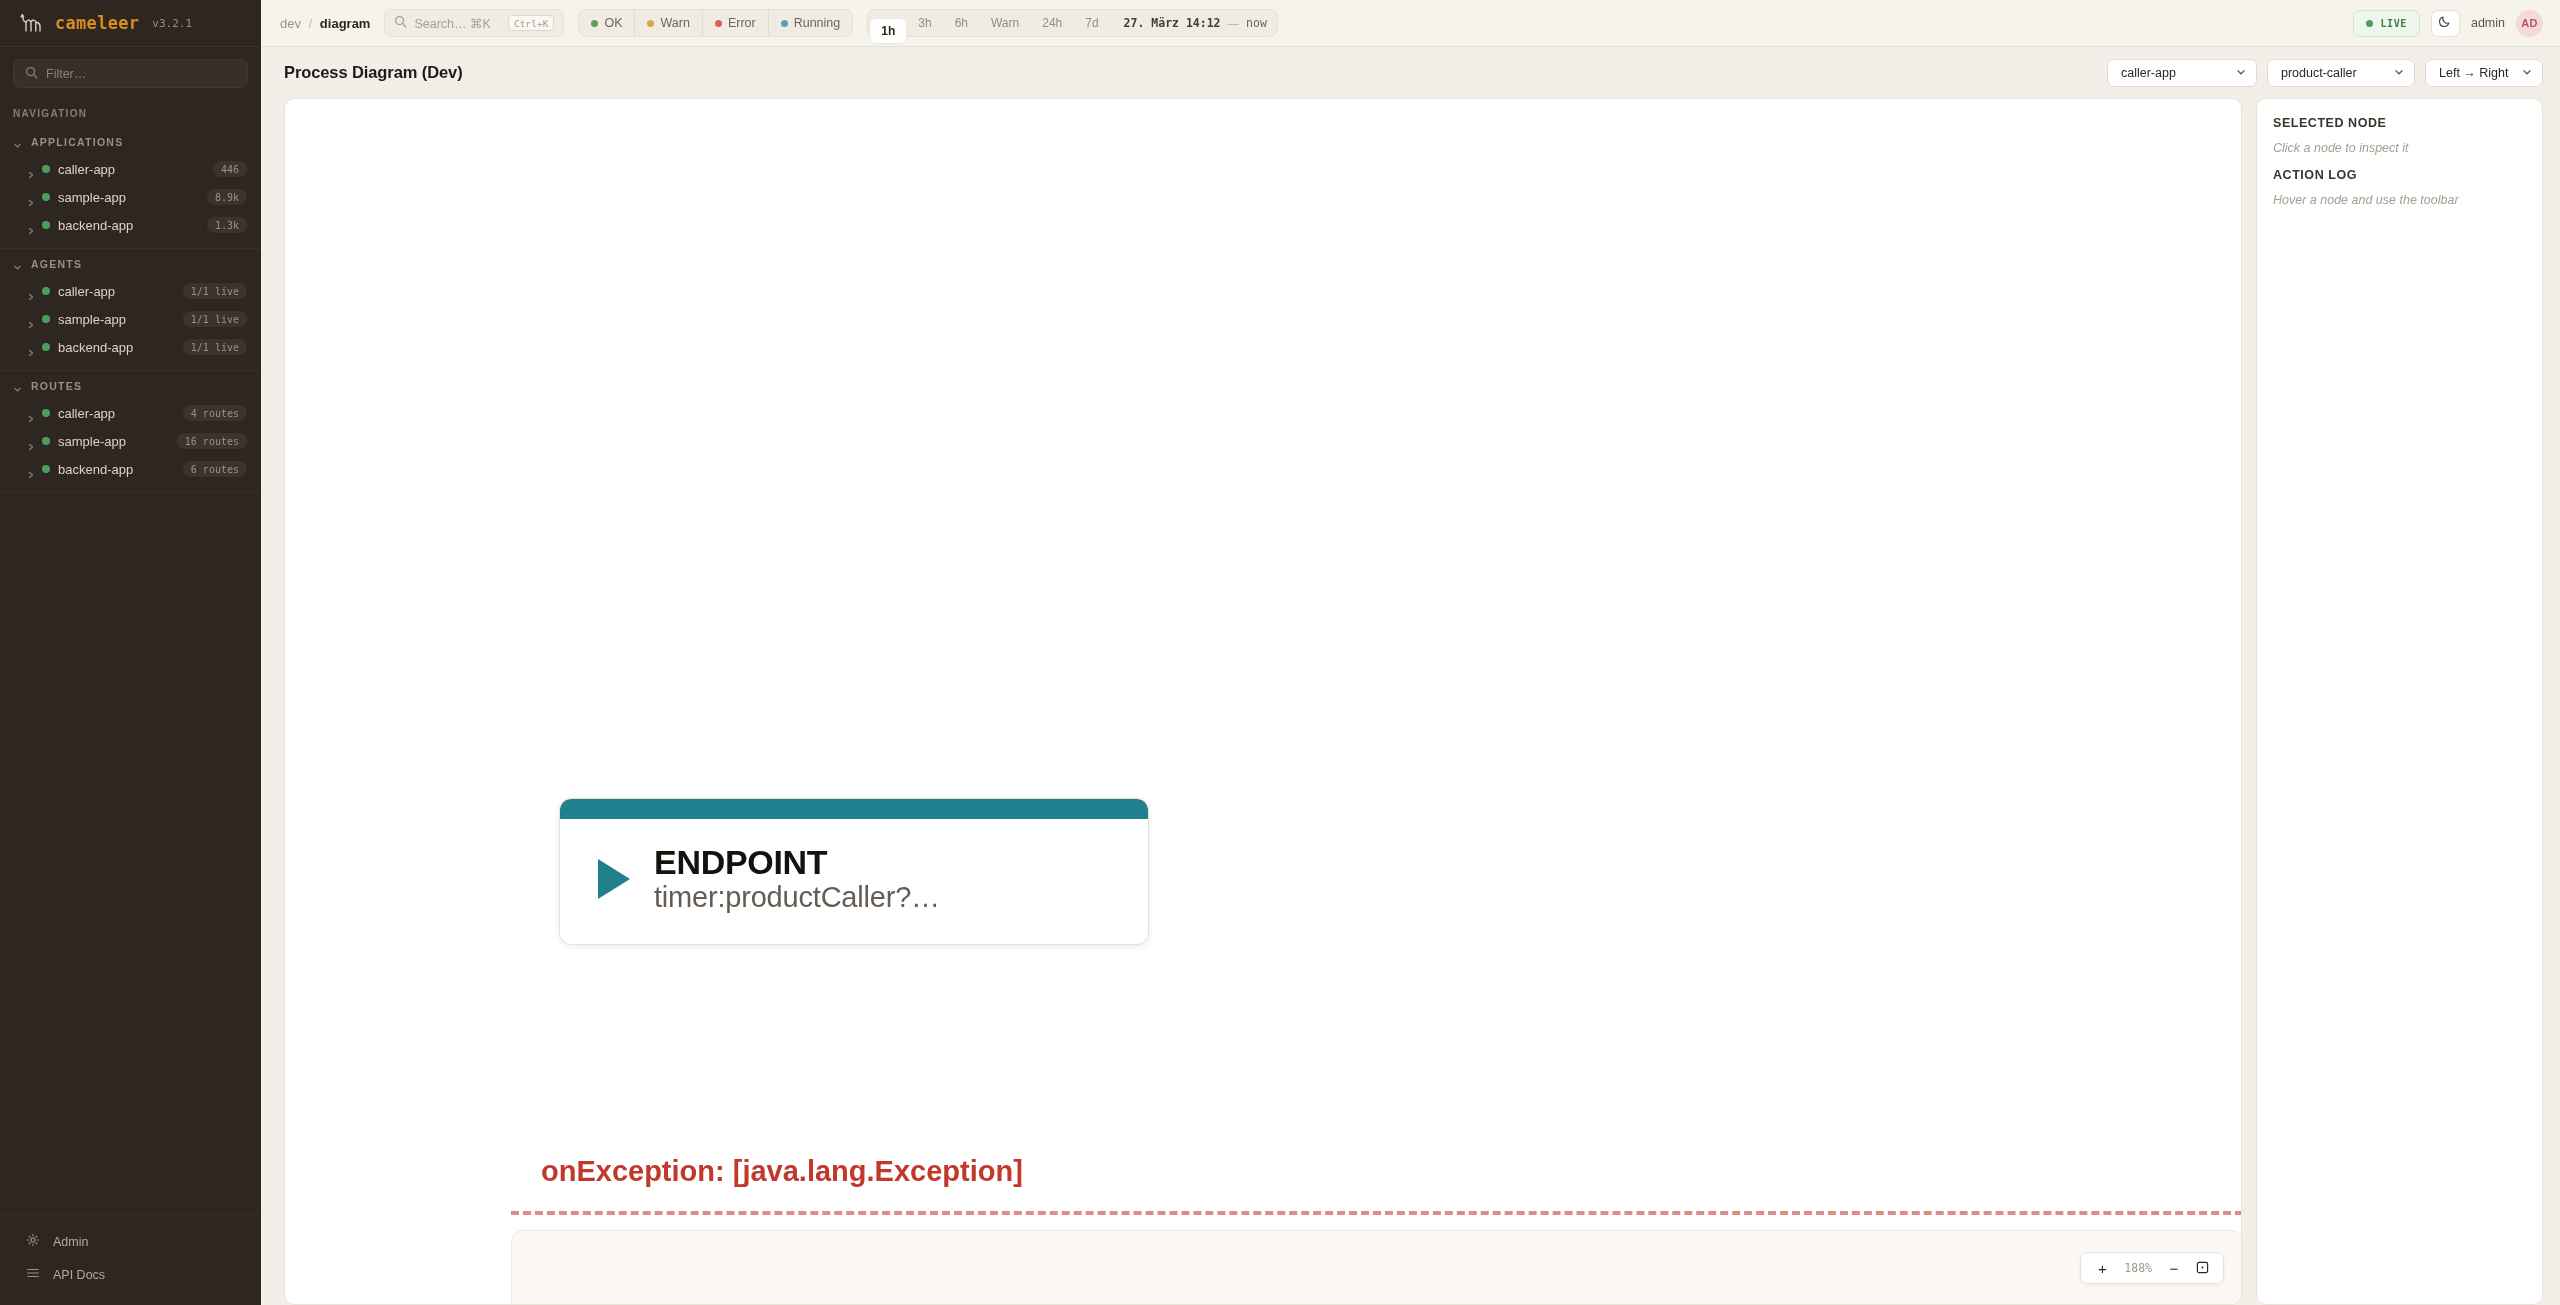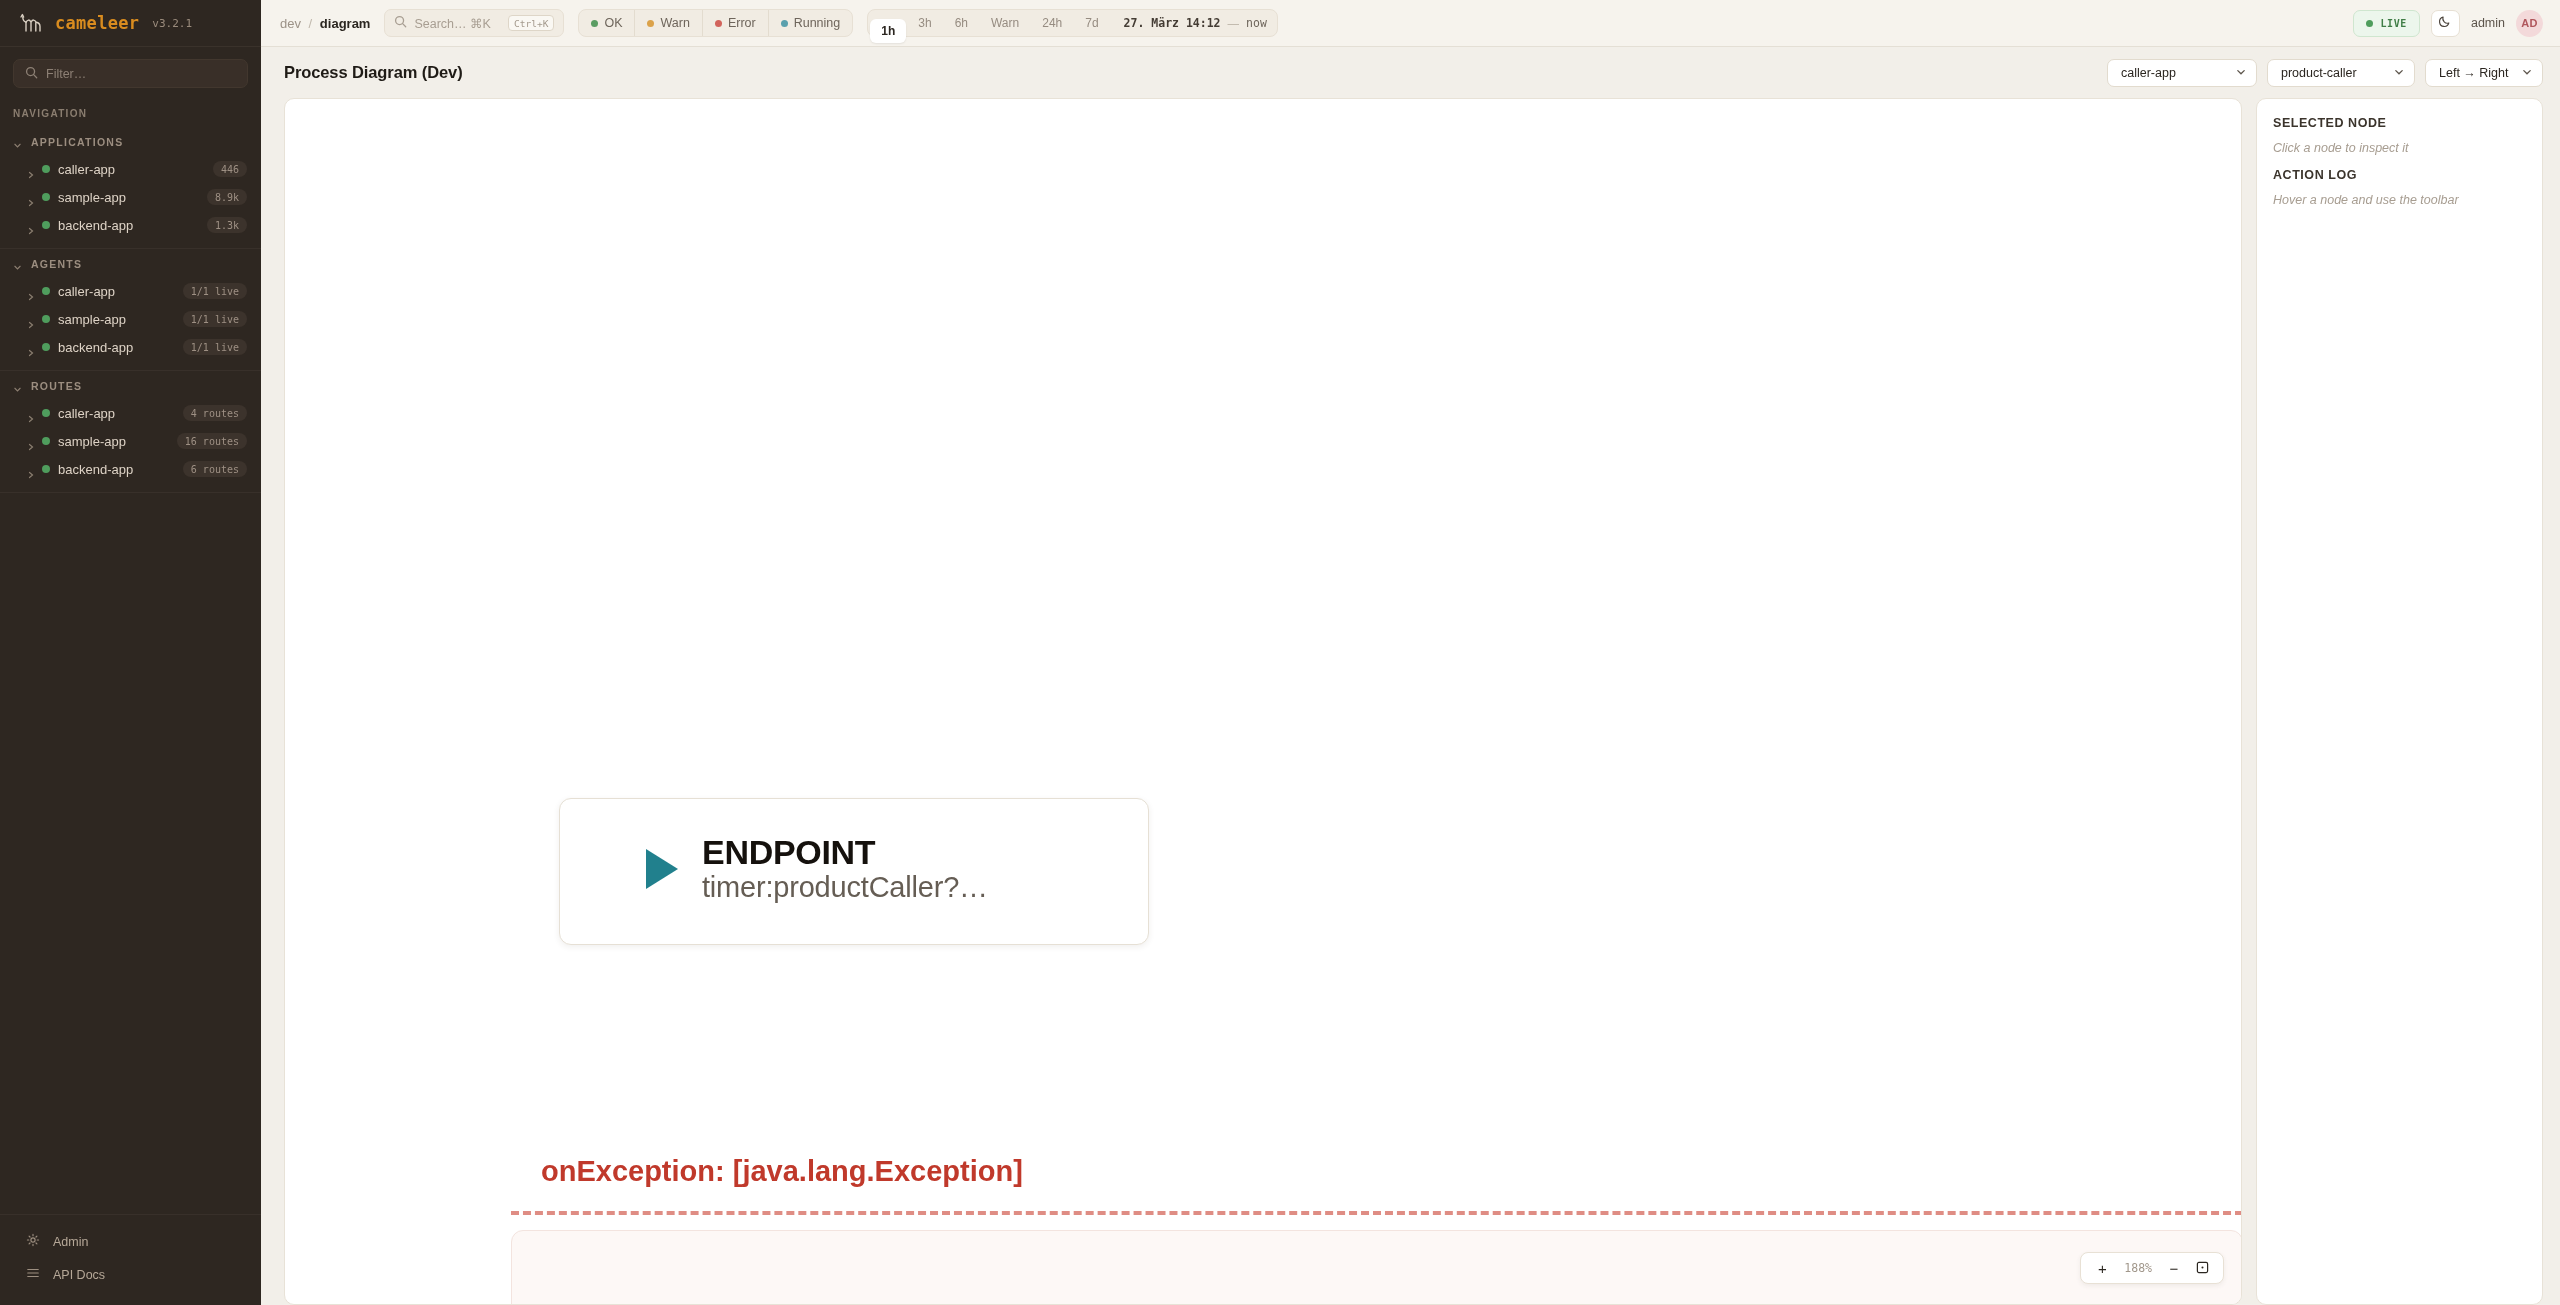--- a/index.html
+++ b/index.html
@@ -161,21 +161,21 @@
   
   .content { flex: 1; display: flex; gap: 14px; padding: 0 17px 0 23px; min-height: 0; }
   .canvas {
     flex: 1; background: #ffffff; border: 1px solid #e8e2d7; border-radius: 10px;
     position: relative; overflow: hidden; min-width: 0;
   }
   .node-endpoint {
     position: absolute; left: 274px; top: 699px; width: 590px; height: 147px;
     background: #fff; border: 1px solid #e6e0d5; border-radius: 12px;
     box-shadow: 0 2px 6px rgba(60,50,40,.08); overflow: hidden;
-    display: flex; flex-direction: row; cursor: pointer; padding-left: 48px;
+    display: flex; flex-direction: column; cursor: pointer;
   }
   .node-bar { height: 20px; background: #21808d; border-radius: 11px 11px 0 0; }
   .node-body { flex: 1; display: flex; align-items: center; gap: 24px; padding: 0 32px 6px 38px; }
   .play-tri {
     width: 0; height: 0; flex: 0 0 auto;
     border-left: 32px solid #21808d; border-top: 20px solid transparent; border-bottom: 20px solid transparent;
   }
   .node-title { font-size: 34px; font-weight: 700; color: #15110d; line-height: 1.12; letter-spacing: -.3px; }
   .node-sub { font-size: 29px; color: #655d54; line-height: 1.15; letter-spacing: -.2px; }
 

